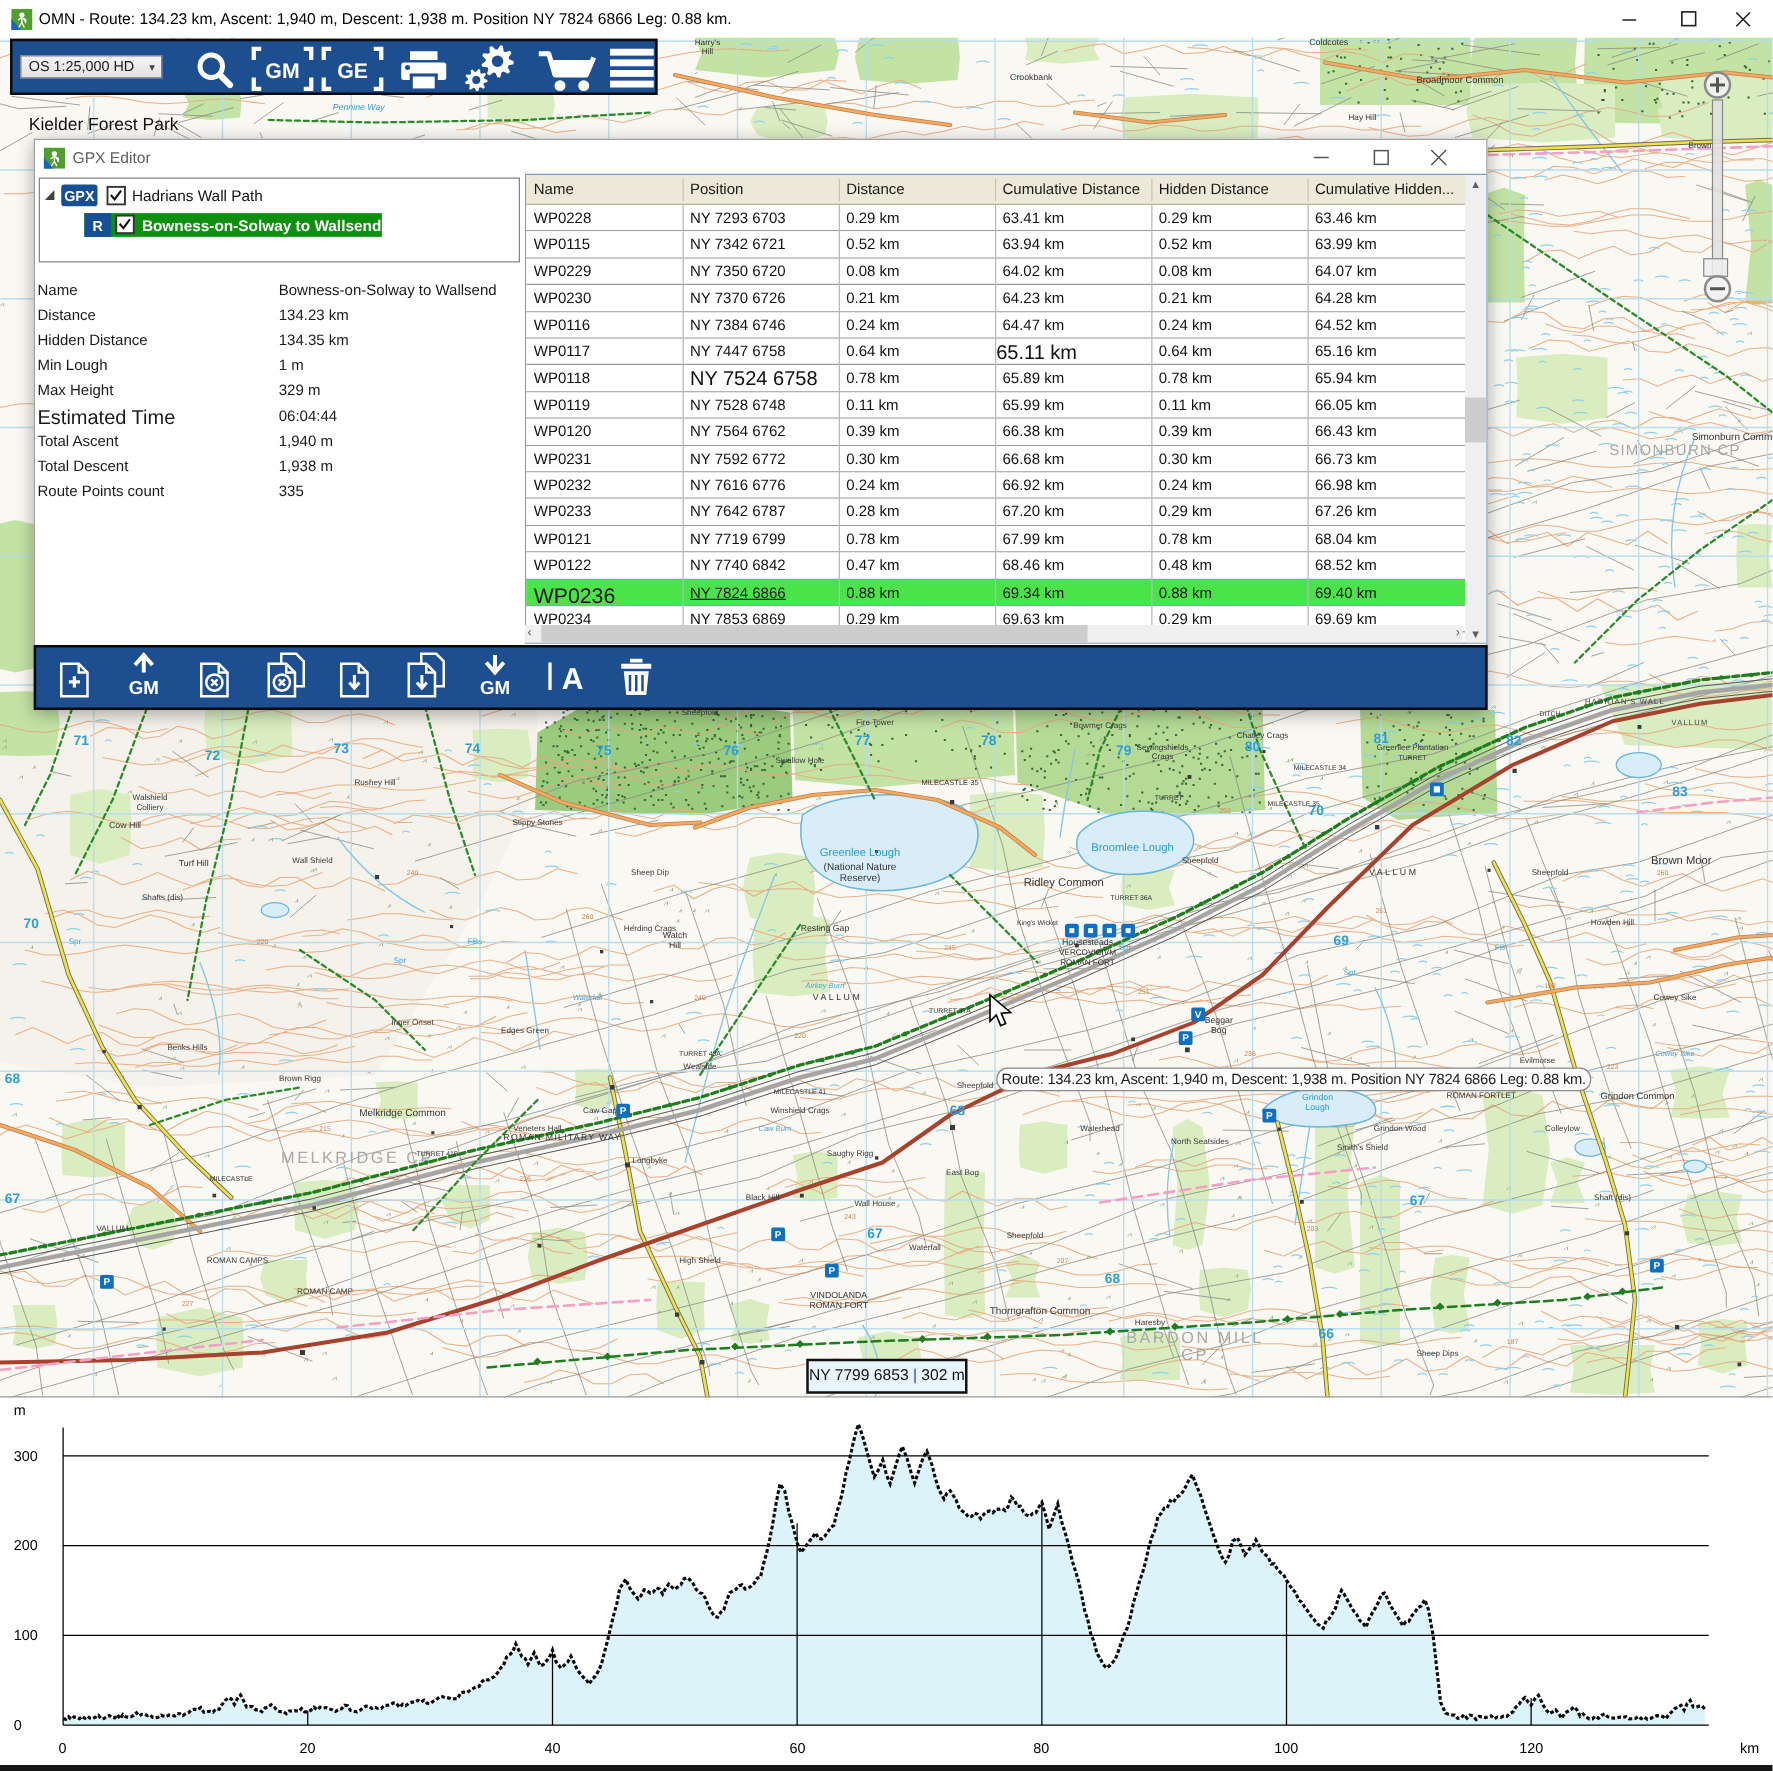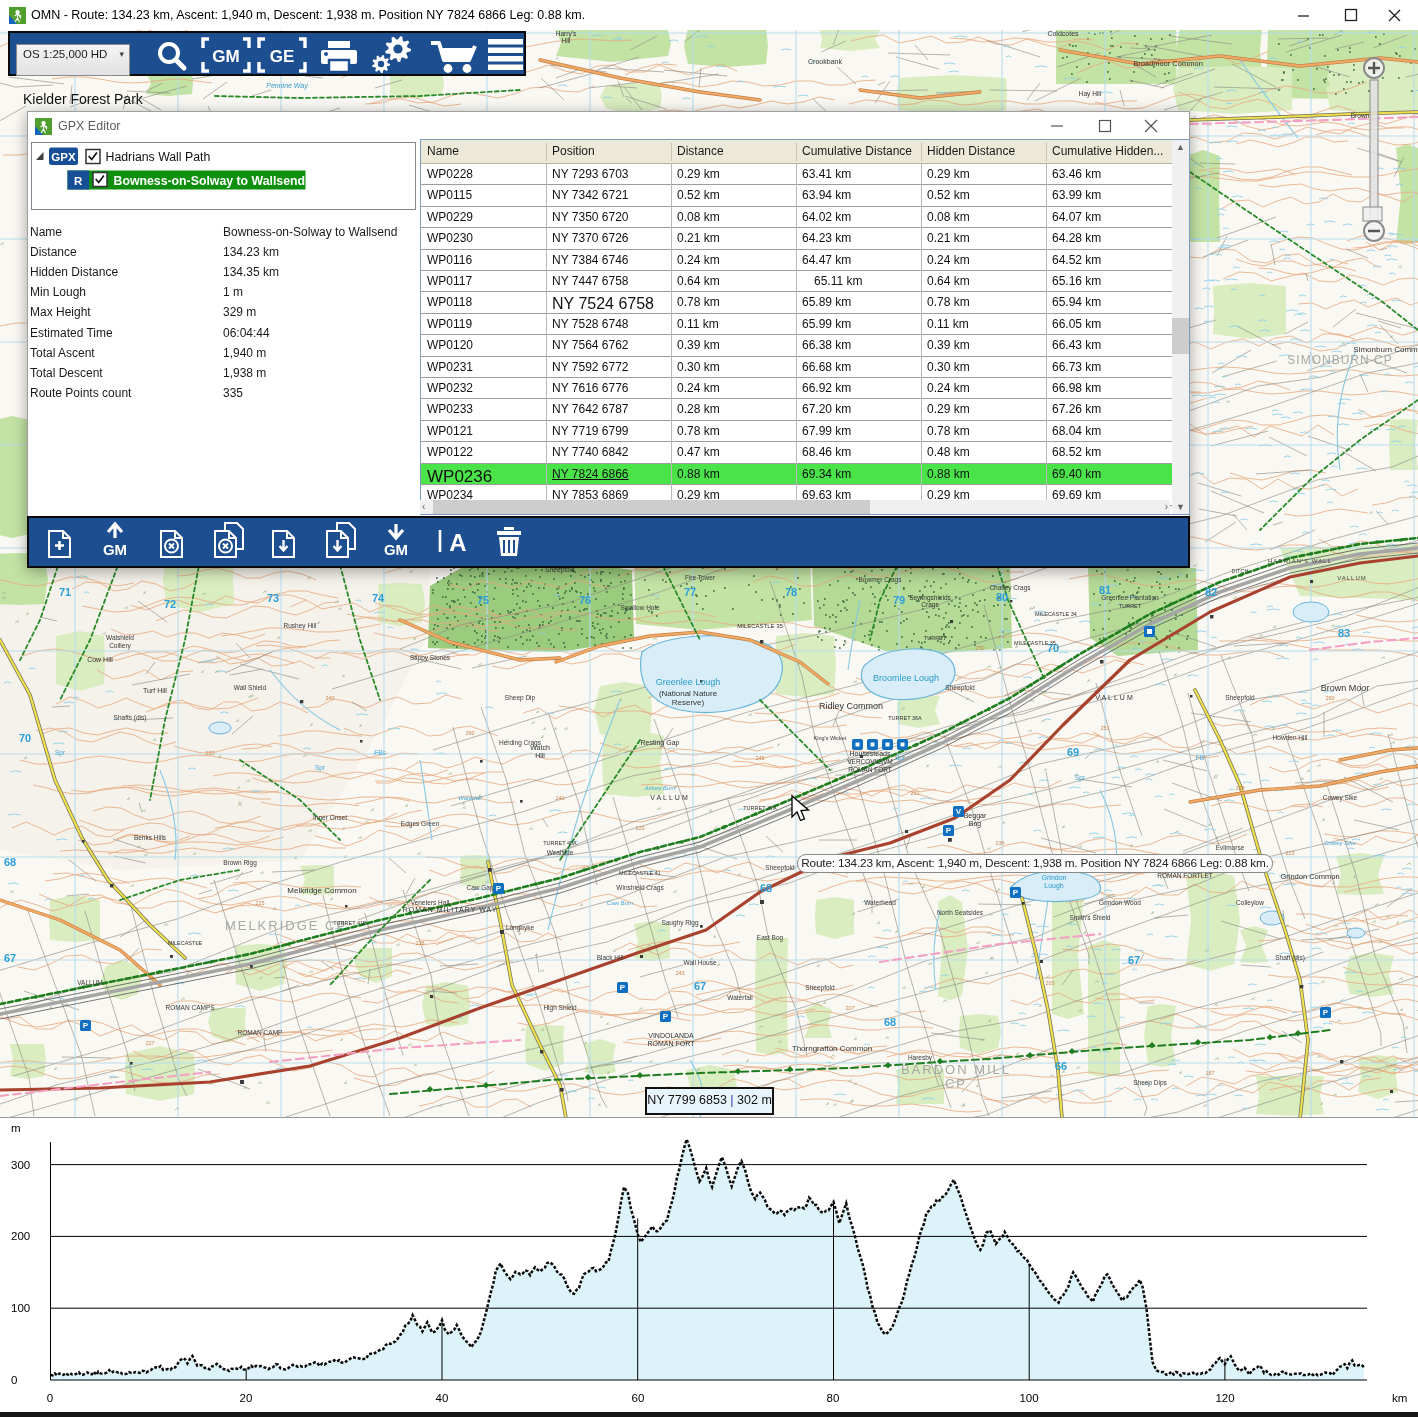--- a/index.html
+++ b/index.html
@@ -409,21 +409,21 @@
       <path d="M8.5 3.5 a1.6 1.6 0 1 0 0.1 0 M8.5 6 l0 5 M8.5 7 l-3 2 M8.5 7 l3 1.5 l0 3 M8.5 11 l-2.5 4 M8.5 11 l2 4" stroke="#fff" stroke-width="1.1" fill="#fff"></path>
     </svg>
     <div style="position:absolute;left:31px;top:8px;font-size:12.5px;color:#000;">OMN - Route: 134.23 km, Ascent: 1,940 m, Descent: 1,938 m. Position NY 7824 6866 Leg: 0.88 km.</div>
     <svg width="120" height="30" style="position:absolute;left:1290px;top:0;">
       <path d="M8 16 h11" stroke="#222" stroke-width="1.3"></path>
       <rect x="55.5" y="9.5" width="11" height="11" fill="none" stroke="#222" stroke-width="1.3"></rect>
       <path d="M99 10 l11 11 M110 10 l-11 11" stroke="#222" stroke-width="1.3"></path>
     </svg>
   </div>
 <div style="position:absolute;left:8px;top:31px;width:518px;height:45px;background:#1d4e90;border:2.5px solid #0b0b0b;box-sizing:border-box;">
-    <div style="position:absolute;left:6px;top:11px;width:114px;height:32px;background:linear-gradient(#f4f4f4,#e2e2e2);border:1px solid #8a8a8a;box-sizing:border-box;font-size:11.5px;color:#1a1a1a;line-height:19px;padding-left:6px;">OS 1:25,000 HD<span style="position:absolute;right:5px;top:0;color:#444;font-size:9px;">▾</span></div>
+    <div style="position:absolute;left:6px;top:11px;width:114px;height:19px;background:linear-gradient(#f4f4f4,#e2e2e2);border:1px solid #8a8a8a;box-sizing:border-box;font-size:11.5px;color:#1a1a1a;line-height:19px;padding-left:6px;">OS 1:25,000 HD<span style="position:absolute;right:5px;top:0;color:#444;font-size:9px;">▾</span></div>
     <svg width="513" height="40" style="position:absolute;left:0;top:0;">
       <g transform="translate(152,2)">
         <circle cx="7" cy="18" r="9" fill="none" stroke="#fff" stroke-width="4"></circle>
         <path d="M14 25 L22 33" stroke="#fff" stroke-width="5" stroke-linecap="round"></path>
       </g>
       <g transform="translate(196,0)">
         <path d="M3 6 h-6 v9 M3 38 h-6 v-9 M37 6 h6 v9 M37 38 h6 v-9" stroke="#fff" stroke-width="3.4" fill="none"></path>
         <text x="20" y="29" font-size="17" font-weight="bold" fill="#fff" text-anchor="middle">GM</text>
       </g>
       <g transform="translate(252,0)">
@@ -483,21 +483,21 @@
     <div style="position:absolute;left:2px;top:113px;font-size:12px;color:#1a1a1a;">Name</div>
     <div style="position:absolute;left:195px;top:113px;font-size:12px;color:#1a1a1a;">Bowness-on-Solway to Wallsend</div>
     <div style="position:absolute;left:2px;top:133px;font-size:12px;color:#1a1a1a;">Distance</div>
     <div style="position:absolute;left:195px;top:133px;font-size:12px;color:#1a1a1a;">134.23 km</div>
     <div style="position:absolute;left:2px;top:153px;font-size:12px;color:#1a1a1a;">Hidden Distance</div>
     <div style="position:absolute;left:195px;top:153px;font-size:12px;color:#1a1a1a;">134.35 km</div>
     <div style="position:absolute;left:2px;top:173px;font-size:12px;color:#1a1a1a;">Min Lough</div>
     <div style="position:absolute;left:195px;top:173px;font-size:12px;color:#1a1a1a;">1 m</div>
     <div style="position:absolute;left:2px;top:193px;font-size:12px;color:#1a1a1a;">Max Height</div>
     <div style="position:absolute;left:195px;top:193px;font-size:12px;color:#1a1a1a;">329 m</div>
-    <div style="position:absolute;left:2px;top:214px;font-size:12px;color:#1a1a1a;text-align:right;">Estimated Time</div>
+    <div style="position:absolute;left:2px;top:214px;font-size:16px;color:#1a1a1a;text-align:right;">Estimated Time</div>
     <div style="position:absolute;left:195px;top:214px;font-size:12px;color:#1a1a1a;">06:04:44</div>
     <div style="position:absolute;left:2px;top:234px;font-size:12px;color:#1a1a1a;">Total Ascent</div>
     <div style="position:absolute;left:195px;top:234px;font-size:12px;color:#1a1a1a;">1,940 m</div>
     <div style="position:absolute;left:2px;top:254px;font-size:12px;color:#1a1a1a;">Total Descent</div>
     <div style="position:absolute;left:195px;top:254px;font-size:12px;color:#1a1a1a;">1,938 m</div>
     <div style="position:absolute;left:2px;top:274px;font-size:12px;color:#1a1a1a;">Route Points count</div>
     <div style="position:absolute;left:195px;top:274px;font-size:12px;color:#1a1a1a;">335</div>
     <div style="position:absolute;left:392px;top:27px;width:770px;height:376px;border:1px solid #7a9cc0;box-sizing:border-box;background:#fff;">
       <div style="position:absolute;left:0;top:0;width:751px;height:24px;background:#ece9d8;border-bottom:1px solid #b8b49c;box-sizing:border-box;"></div>
       <div style="position:absolute;left:6px;top:4px;font-size:12px;color:#1a1a1a;white-space:nowrap;">Name</div>
@@ -543,21 +543,21 @@
       <div style="position:absolute;left:6px;top:112.6px;font-size:12px;color:#111;">WP0116</div>
       <div style="position:absolute;left:131px;top:112.6px;font-size:12px;color:#111;">NY 7384 6746</div>
       <div style="position:absolute;left:256px;top:112.6px;font-size:12px;color:#111;">0.24 km</div>
       <div style="position:absolute;left:381px;top:112.6px;font-size:12px;color:#111;">64.47 km</div>
       <div style="position:absolute;left:506px;top:112.6px;font-size:12px;color:#111;">0.24 km</div>
       <div style="position:absolute;left:631px;top:112.6px;font-size:12px;color:#111;">64.52 km</div>
       <div style="position:absolute;left:0;top:131.0px;width:751px;height:21.4px;background:#fff;border-bottom:1px solid #9c9c9c;box-sizing:border-box;"></div>
       <div style="position:absolute;left:6px;top:134.0px;font-size:12px;color:#111;">WP0117</div>
       <div style="position:absolute;left:131px;top:134.0px;font-size:12px;color:#111;">NY 7447 6758</div>
       <div style="position:absolute;left:256px;top:134.0px;font-size:12px;color:#111;">0.64 km</div>
-      <div style="position:absolute;left:381px;top:134.0px;font-size:12px;color:#111;margin-left:12px;">65.11 km</div>
+      <div style="position:absolute;left:364px;top:134.0px;font-size:16px;color:#111;margin-left:12px;">65.11 km</div>
       <div style="position:absolute;left:506px;top:134.0px;font-size:12px;color:#111;">0.64 km</div>
       <div style="position:absolute;left:631px;top:134.0px;font-size:12px;color:#111;">65.16 km</div>
       <div style="position:absolute;left:0;top:152.4px;width:751px;height:21.4px;background:#fff;border-bottom:1px solid #9c9c9c;box-sizing:border-box;"></div>
       <div style="position:absolute;left:6px;top:155.4px;font-size:12px;color:#111;">WP0118</div>
       <div style="position:absolute;left:131px;top:155.4px;font-size:16px;color:#111;">NY 7524 6758</div>
       <div style="position:absolute;left:256px;top:155.4px;font-size:12px;color:#111;">0.78 km</div>
       <div style="position:absolute;left:381px;top:155.4px;font-size:12px;color:#111;">65.89 km</div>
       <div style="position:absolute;left:506px;top:155.4px;font-size:12px;color:#111;">0.78 km</div>
       <div style="position:absolute;left:631px;top:155.4px;font-size:12px;color:#111;">65.94 km</div>
       <div style="position:absolute;left:0;top:173.8px;width:751px;height:21.4px;background:#fff;border-bottom:1px solid #9c9c9c;box-sizing:border-box;"></div>

